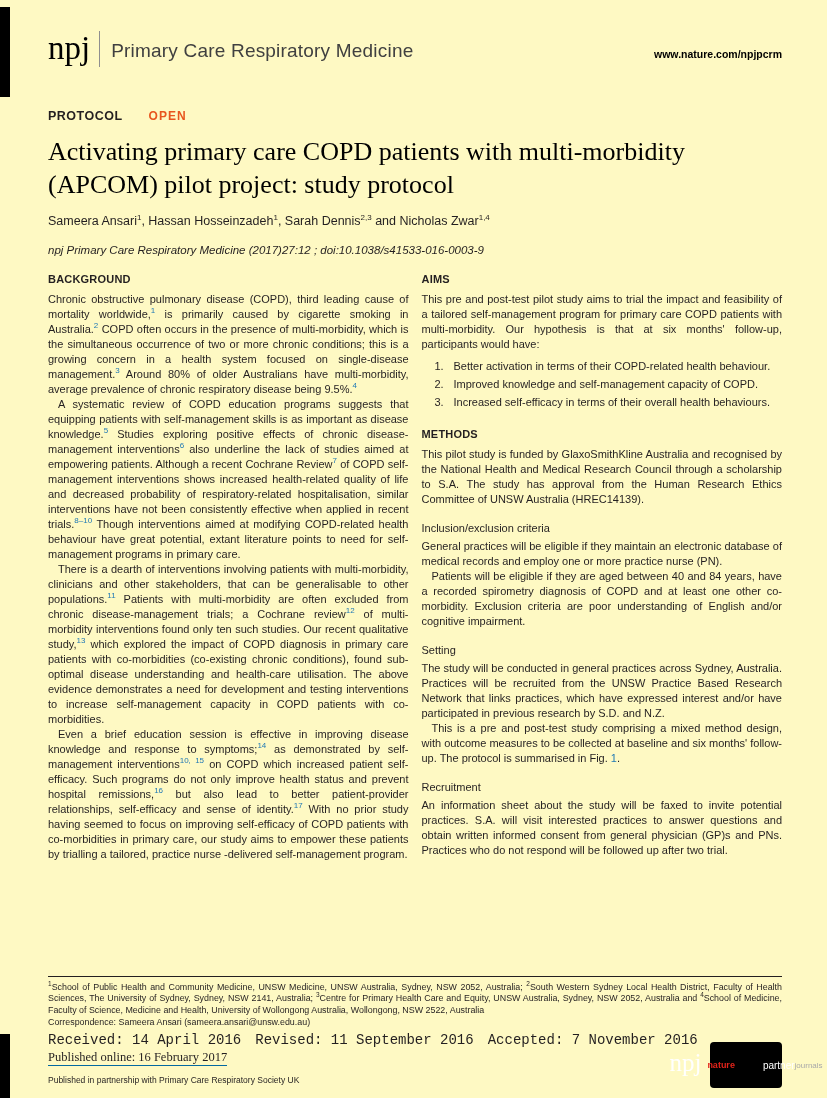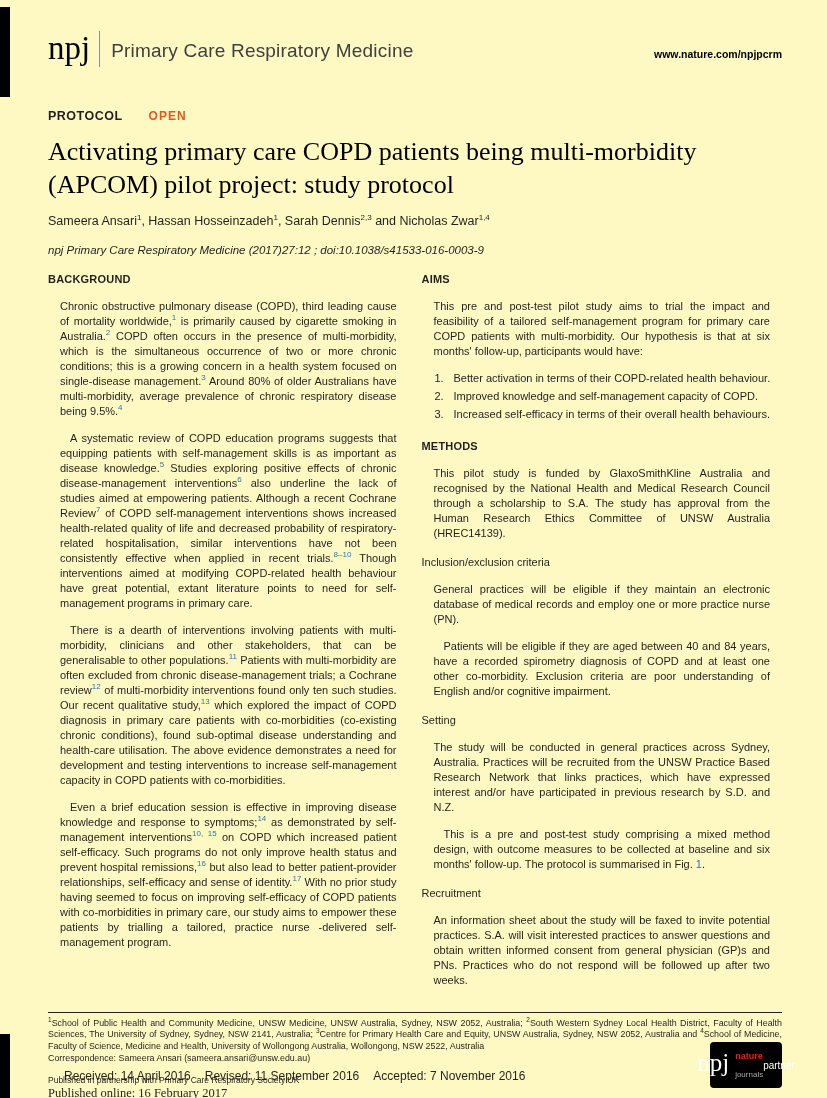--- a/index.html
+++ b/index.html
@@ -29,48 +29,48 @@
   .title { font-family:"Liberation Serif", serif; font-weight:normal; font-size:26px; line-height:33px; margin:12px 0 0 0; color:#000; }
   .authors { font-size:12.5px; margin:13px 0 0 0; }
   .authors sup { font-size:8px; line-height:0; }
   .citation { font-size:11.5px; font-style:italic; margin:16px 0 0 0; }
 
   
   .columns { display:flex; gap:13px; margin-top:16px; min-height:692px; align-items:flex-start; }
   .col { flex:1; min-width:0; font-size:11px; line-height:15px; text-align:justify; }
   .sec-heading { font-size:11px; font-weight:bold; letter-spacing:0.2px; margin:0 0 5px 0; }
   .sec-heading.spaced { margin-top:17px; }
-  .col p { margin:12px; }
+  .col p { margin:0; }
   .col p.indent { text-indent:10px; }
   .sub-heading { font-size:11px; font-weight:normal; margin:14px 0 3px 0; }
   sup { line-height:0; }
   sup.ref { font-size:8px; }
   .ref { color:#2079b5; cursor:pointer; }
 
   .list { margin:7px 0 7px 0; padding-left:13px; }
   .li { display:flex; margin-bottom:3px; }
   .li-num { flex:0 0 19px; }
   .li-text { flex:1; text-align:justify; }
 
   
   .footnote-block { margin-top:12px; border-top:1px solid #231f20; padding-top:5px; font-size:8.9px; line-height:11.3px; text-align:justify; }
   .footnote-block p { margin:0; }
   .footnote-block sup { font-size:6.5px; }
   .correspondence { margin-top:1px !important; text-align:left !important; }
 
-  .dates-row { margin-top:5px; font-family:Liberation Sans, sans-serif; font-size:12px; line-height:14px; display:flex; gap:14px;margin-left:16px; }
+  .dates-row { margin-top:5px; font-family:Liberation Mono, monospace; font-size:14px; line-height:14px; display:flex; gap:14px; }
   .published-row { margin-top:3px; font-family:"Liberation Serif", serif; font-size:12.5px; line-height:14px; }
   .published-row .pub-text { display:inline-block; border-bottom:1px solid #0369a1; padding-bottom:1px; }
 
   
   .page-footer { position:absolute; left:48px; right:45px; bottom:10px; display:flex; justify-content:space-between; align-items:flex-end; }
   .partnership { font-size:8.5px; padding-bottom:3px; }
   .npj-box { width:72px; height:46px; background:#000; border-radius:4px; display:flex; align-items:center; justify-content:center; gap:6px; }
   .box-npj { color:#fff; font-family:"Liberation Serif", serif; font-size:25px; line-height:0.8; padding-bottom:4px; }
-  .box-lines { display:flex; flex-direction:column; }
+  .box-lines { display:flex; flex-direction:row; }
   .box-nature { color:#e2231a; font-weight:bold; font-size:9px; line-height:9px; }
   .box-partner { color:#fff; font-size:10px; line-height:9px;margin-left:28px; }
   .box-journals { color:#a9a9a9; font-size:8px; line-height:9px; }
 </style>
 </head>
 <body>
 
 <div class="page">
   <div class="crop-mark top"></div>
   <div class="crop-mark bottom"></div>
@@ -84,21 +84,21 @@
         <span class="journal-name">Primary Care Respiratory Medicine</span>
       </div>
       <a class="journal-url">www.nature.com/npjpcrm</a>
     </header>
 
     <div class="kicker-row">
       <span class="kicker">PROTOCOL</span>
       <span class="open">OPEN</span>
     </div>
 
-    <h1 class="title">Activating primary care COPD patients being multi-morbidity (APCOM) pilot project: study protocol</h1>
+    <h1 class="title">Activating primary care COPD patients with multi-morbidity (APCOM) pilot project: study protocol</h1>
 
     <p class="authors">Sameera Ansari<sup>1</sup>, Hassan Hosseinzadeh<sup>1</sup>, Sarah Dennis<sup>2,3</sup> and Nicholas Zwar<sup>1,4</sup></p>
 
     <p class="citation">npj Primary Care Respiratory Medicine (2017)27:12 ; doi:10.1038/s41533-016-0003-9</p>
 
     <div class="columns">
 
       <section class="col">
         <h2 class="sec-heading">BACKGROUND</h2>
         <p>Chronic obstructive pulmonary disease (COPD), third leading cause of mortality worldwide,<sup class="ref">1</sup> is primarily caused by cigarette smoking in Australia.<sup class="ref">2</sup> COPD often occurs in the presence of multi-morbidity, which is the simultaneous occurrence of two or more chronic conditions; this is a growing concern in a health system focused on single-disease management.<sup class="ref">3</sup> Around 80% of older Australians have multi-morbidity, average prevalence of chronic respiratory disease being 9.5%.<sup class="ref">4</sup></p>
@@ -131,21 +131,21 @@
 
         <h3 class="sub-heading">Inclusion/exclusion criteria</h3>
         <p>General practices will be eligible if they maintain an electronic database of medical records and employ one or more practice nurse (PN).</p>
         <p class="indent">Patients will be eligible if they are aged between 40 and 84 years, have a recorded spirometry diagnosis of COPD and at least one other co-morbidity. Exclusion criteria are poor understanding of English and/or cognitive impairment.</p>
 
         <h3 class="sub-heading">Setting</h3>
         <p>The study will be conducted in general practices across Sydney, Australia. Practices will be recruited from the UNSW Practice Based Research Network that links practices, which have expressed interest and/or have participated in previous research by S.D. and N.Z.</p>
         <p class="indent">This is a pre and post-test study comprising a mixed method design, with outcome measures to be collected at baseline and six months' follow-up. The protocol is summarised in Fig. <span class="ref">1</span>.</p>
 
         <h3 class="sub-heading">Recruitment</h3>
-        <p>An information sheet about the study will be faxed to invite potential practices. S.A. will visit interested practices to answer questions and obtain written informed consent from general physician (GP)s and PNs. Practices who do not respond will be followed up after two weeks.</p>
+        <p>An information sheet about the study will be faxed to invite potential practices. S.A. will visit interested practices to answer questions and obtain written informed consent from general physician (GP)s and PNs. Practices who do not respond will be followed up after two trial.</p>
       </section>
 
     </div>
 
     <div class="footnote-block">
       <p><sup>1</sup>School of Public Health and Community Medicine, UNSW Medicine, UNSW Australia, Sydney, NSW 2052, Australia; <sup>2</sup>South Western Sydney Local Health District, Faculty of Health Sciences, The University of Sydney, Sydney, NSW 2141, Australia; <sup>3</sup>Centre for Primary Health Care and Equity, UNSW Australia, Sydney, NSW 2052, Australia and <sup>4</sup>School of Medicine, Faculty of Science, Medicine and Health, University of Wollongong Australia, Wollongong, NSW 2522, Australia</p>
       <p class="correspondence">Correspondence: Sameera Ansari (sameera.ansari@unsw.edu.au)</p>
     </div>
 
     <div class="dates-row">

